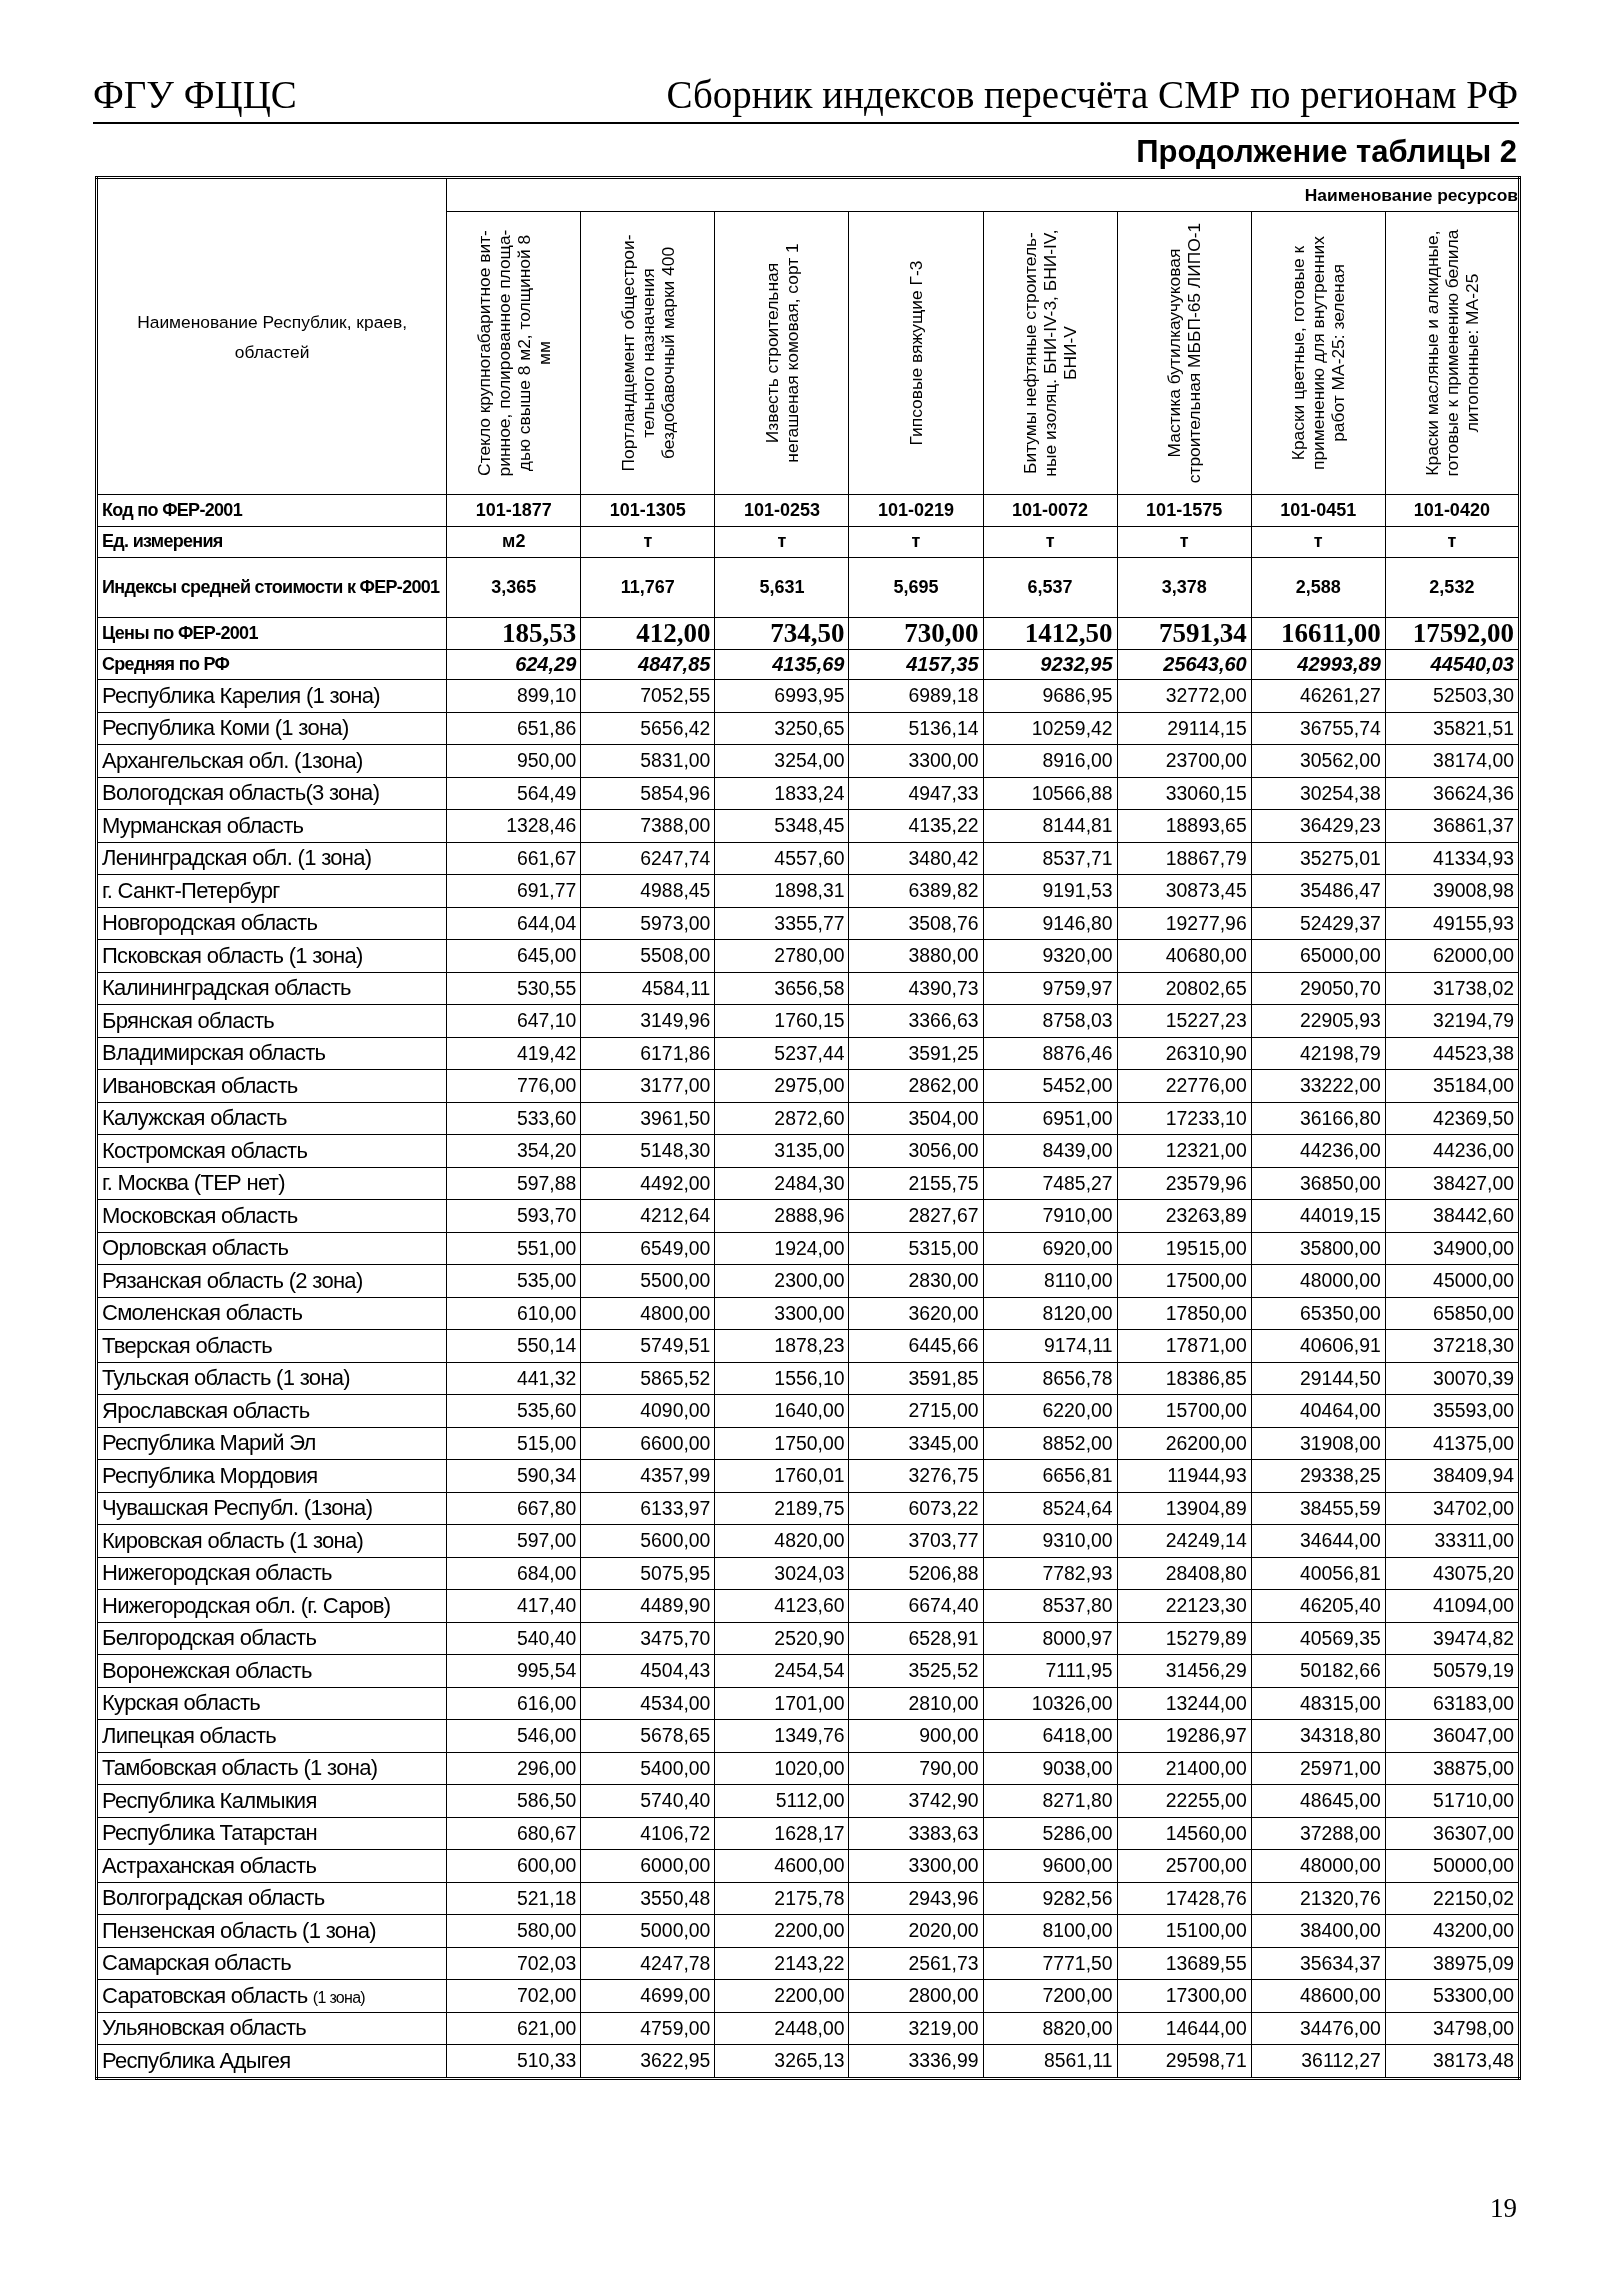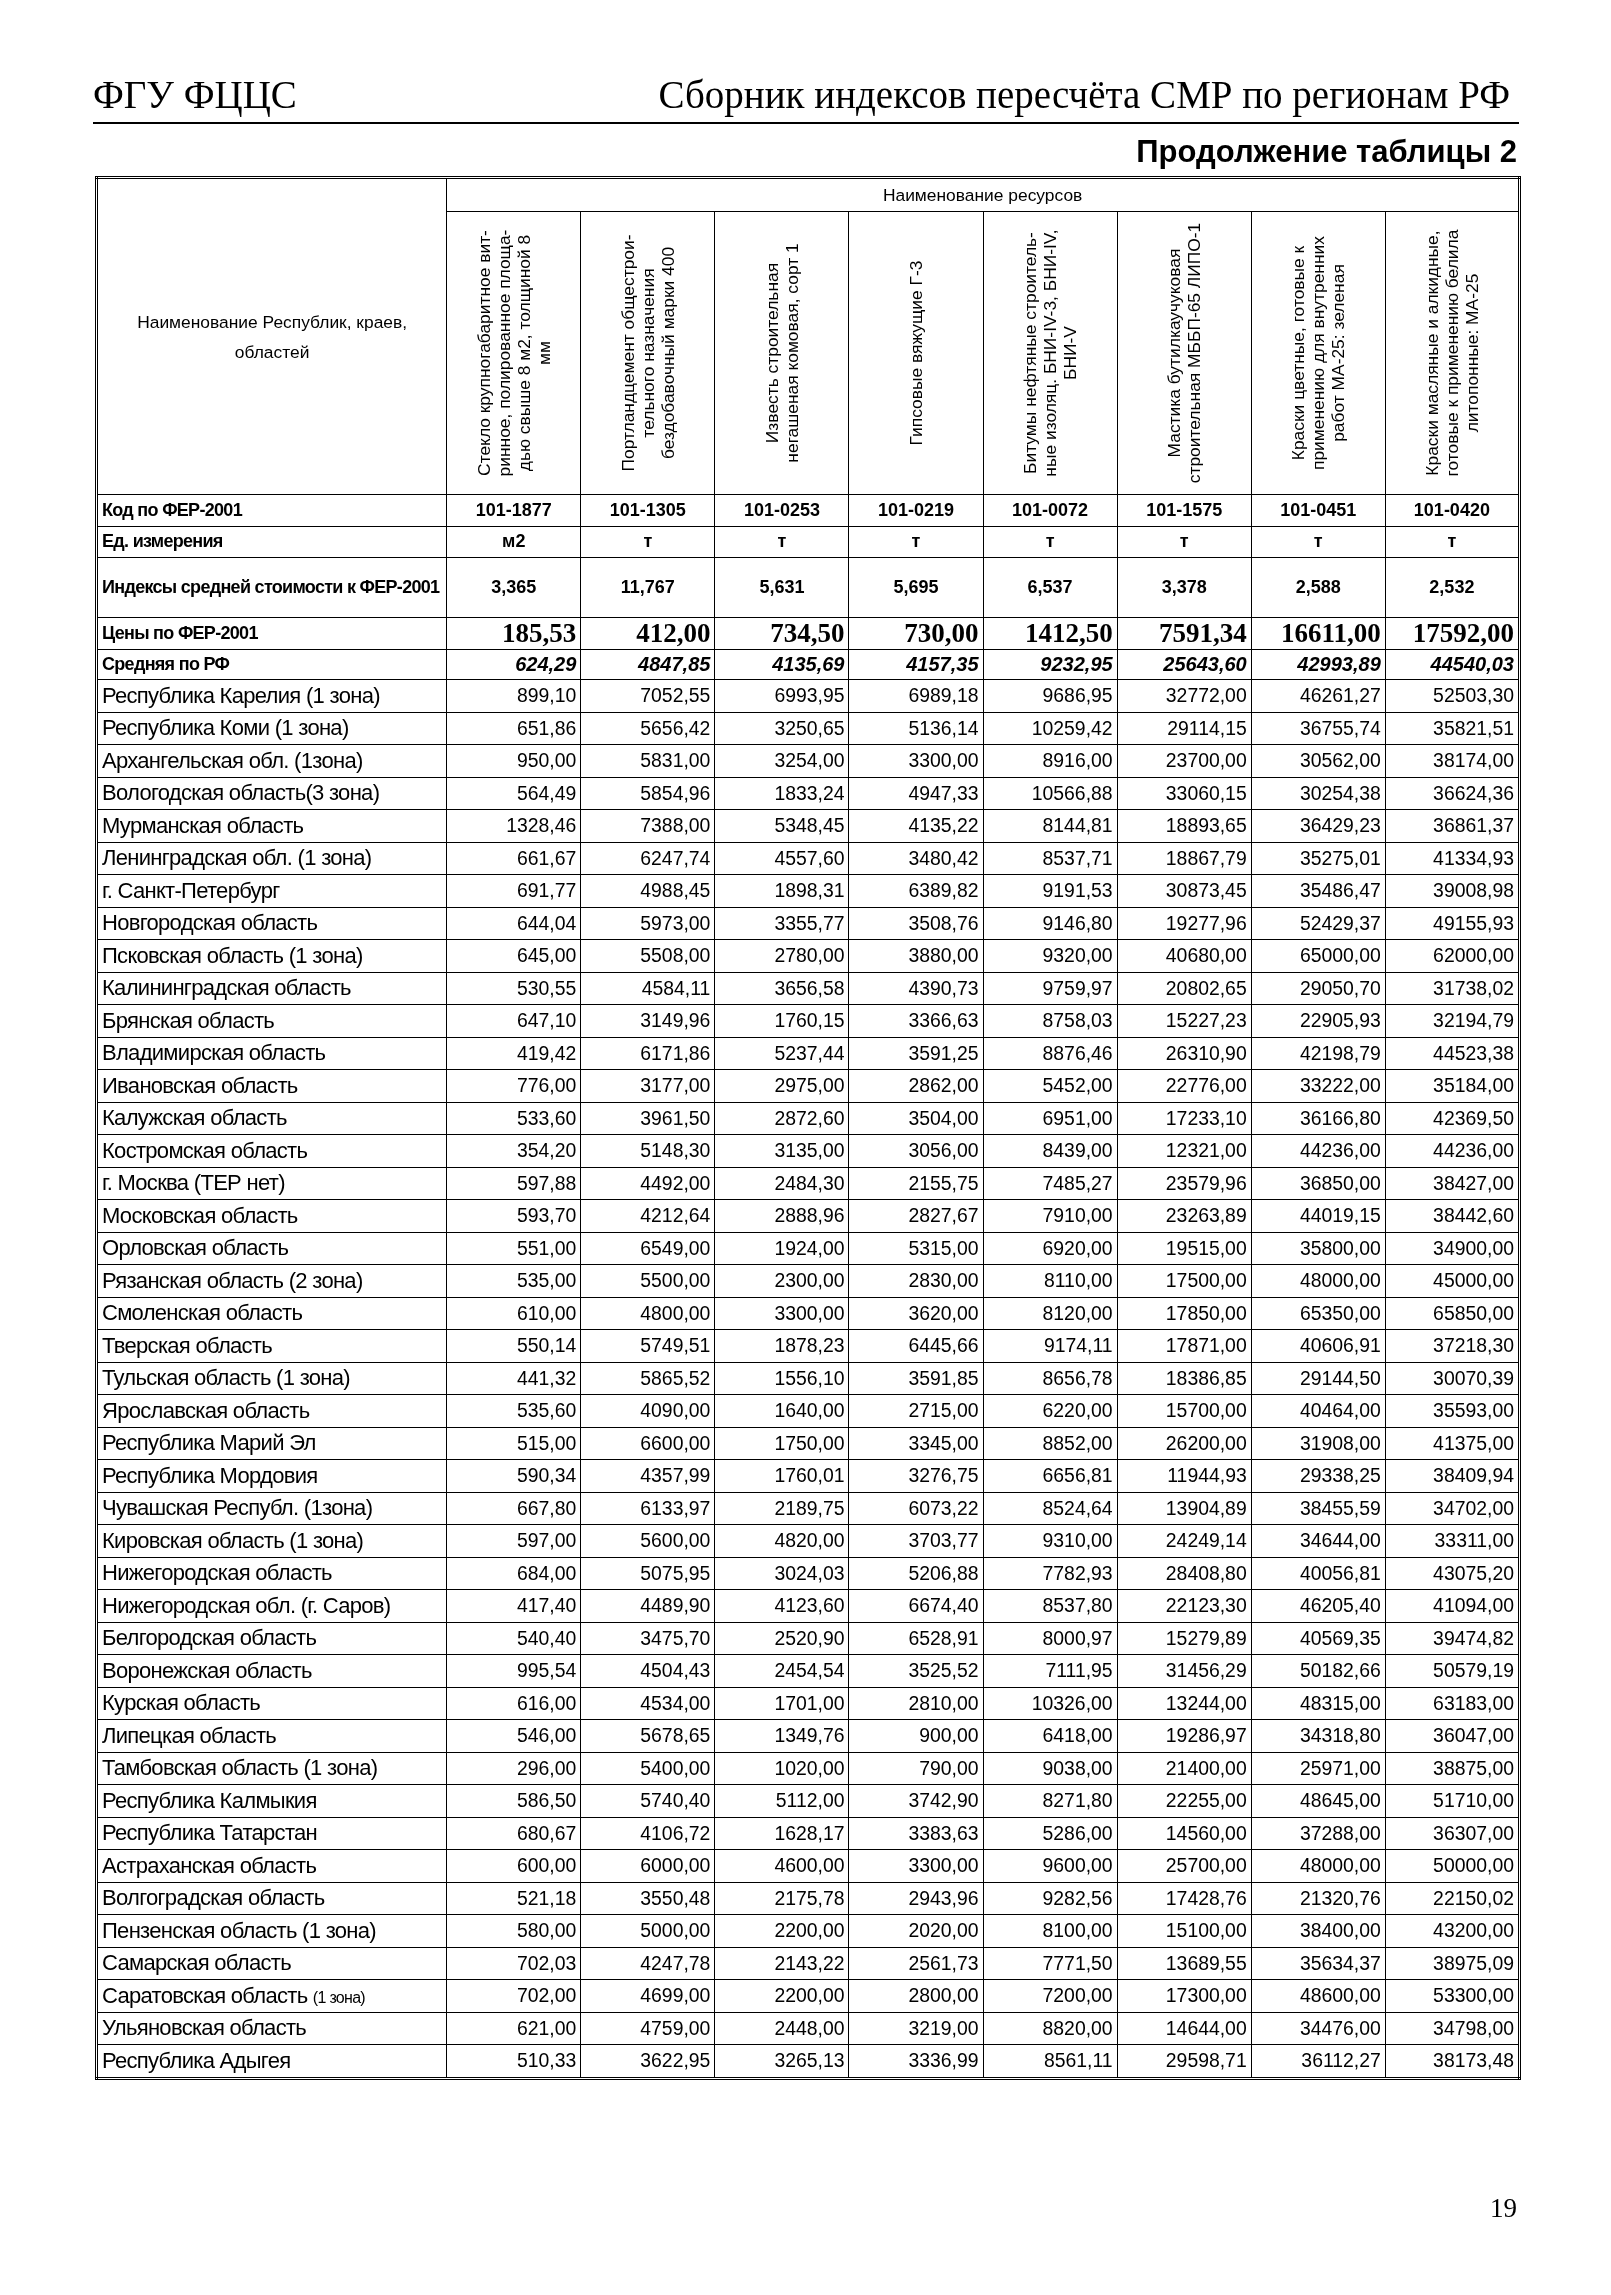--- a/index.html
+++ b/index.html
@@ -1,33 +1,33 @@
 <!DOCTYPE html>
 <html style="font-size:10.7px"><head>
 <meta charset="utf-8">
 <style>
   html, body { margin: 0; padding: 0; background: #ffffff; }
   body { width: 1611px; height: 2295px; position: relative; color: #000; font-family: "Liberation Sans", sans-serif; }
 
   .page-header { position: absolute; left: 93px; top: 75px; width: 1426px; height: 47px; border-bottom: 2.7px solid #000; }
   .org-name { position: absolute; left: 0; bottom: 5.4px; font-family: "Liberation Serif", serif; font-size: 39px; }
-  .doc-title { position: absolute; right: 9px; bottom: 5.4px; font-family: "Liberation Serif", serif; font-size: 39px; }
+  .doc-title { position: absolute; right: 1px; bottom: 5.4px; font-family: "Liberation Serif", serif; font-size: 39px; }
 
   .continuation { position: absolute; right: 94px; top: 134px; font-family: "Liberation Sans", sans-serif; font-weight: bold; font-size: 31px; }
 
   table.main {
     position: absolute; left: 95px; top: 176px; width: 1426px;
     border-collapse: collapse; table-layout: fixed;
     border: 3.4px double #000;
   }
   table.main td, table.main th { border: 1.3px solid #000; padding: 0; }
   col.c-name { width: 350px; }
   col.c-val { width: 134px; }
 
-  .h-group { height: 32px; text-align: center; font-size: 17.4px; font-weight: normal; vertical-align: middle; }
+  .h-group { height: 32px; text-align: right; font-size: 17.4px; font-weight: bold; vertical-align: middle; }
   .h-name { text-align: center; vertical-align: middle; font-size: 17.4px; font-weight: normal; line-height: 30px; padding: 0 20px !important; }
   .h-res { height: 282px; position: relative; vertical-align: middle; font-weight: normal; }
   .h-res .rot {
     position: absolute; left: 50%; top: 50%;
     width: 262px; transform: translate(-50%, -50%) rotate(-90deg);
     text-align: center; font-size: 17.4px; line-height: 20px;
   }
 
   .meta-row td { font-family: "Liberation Sans", sans-serif; font-weight: bold; font-size: 18px; transform-origin: left; }
   .meta-row td.lbl { text-align: left; padding-left: 4px; letter-spacing: -0.7px; }

